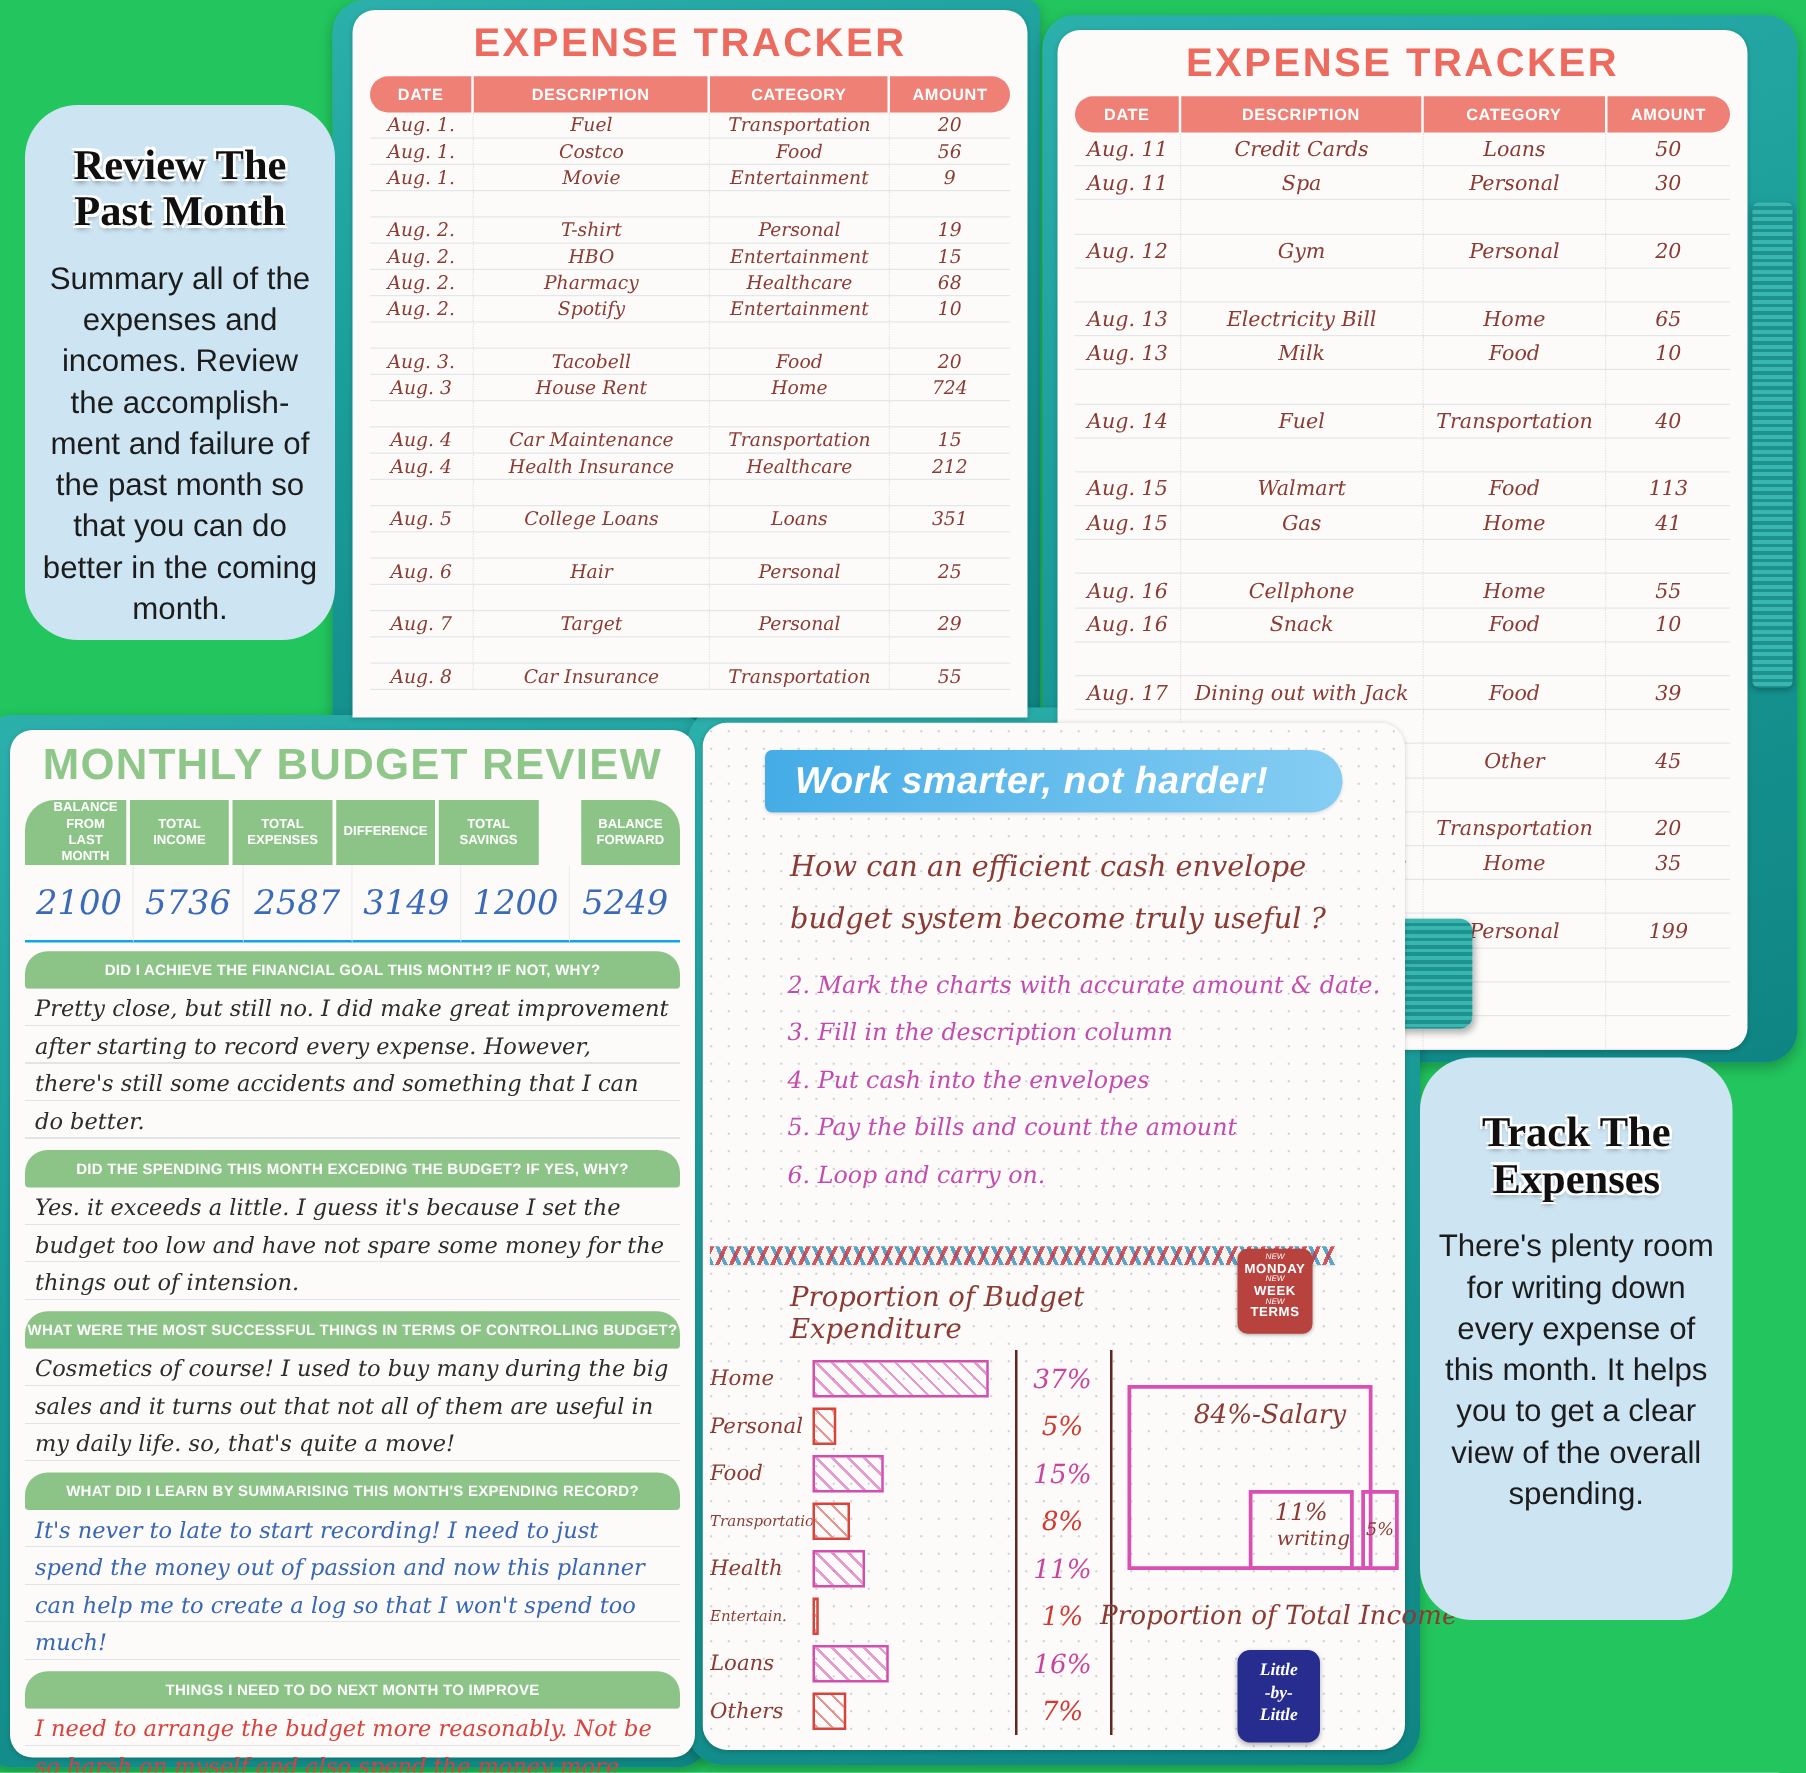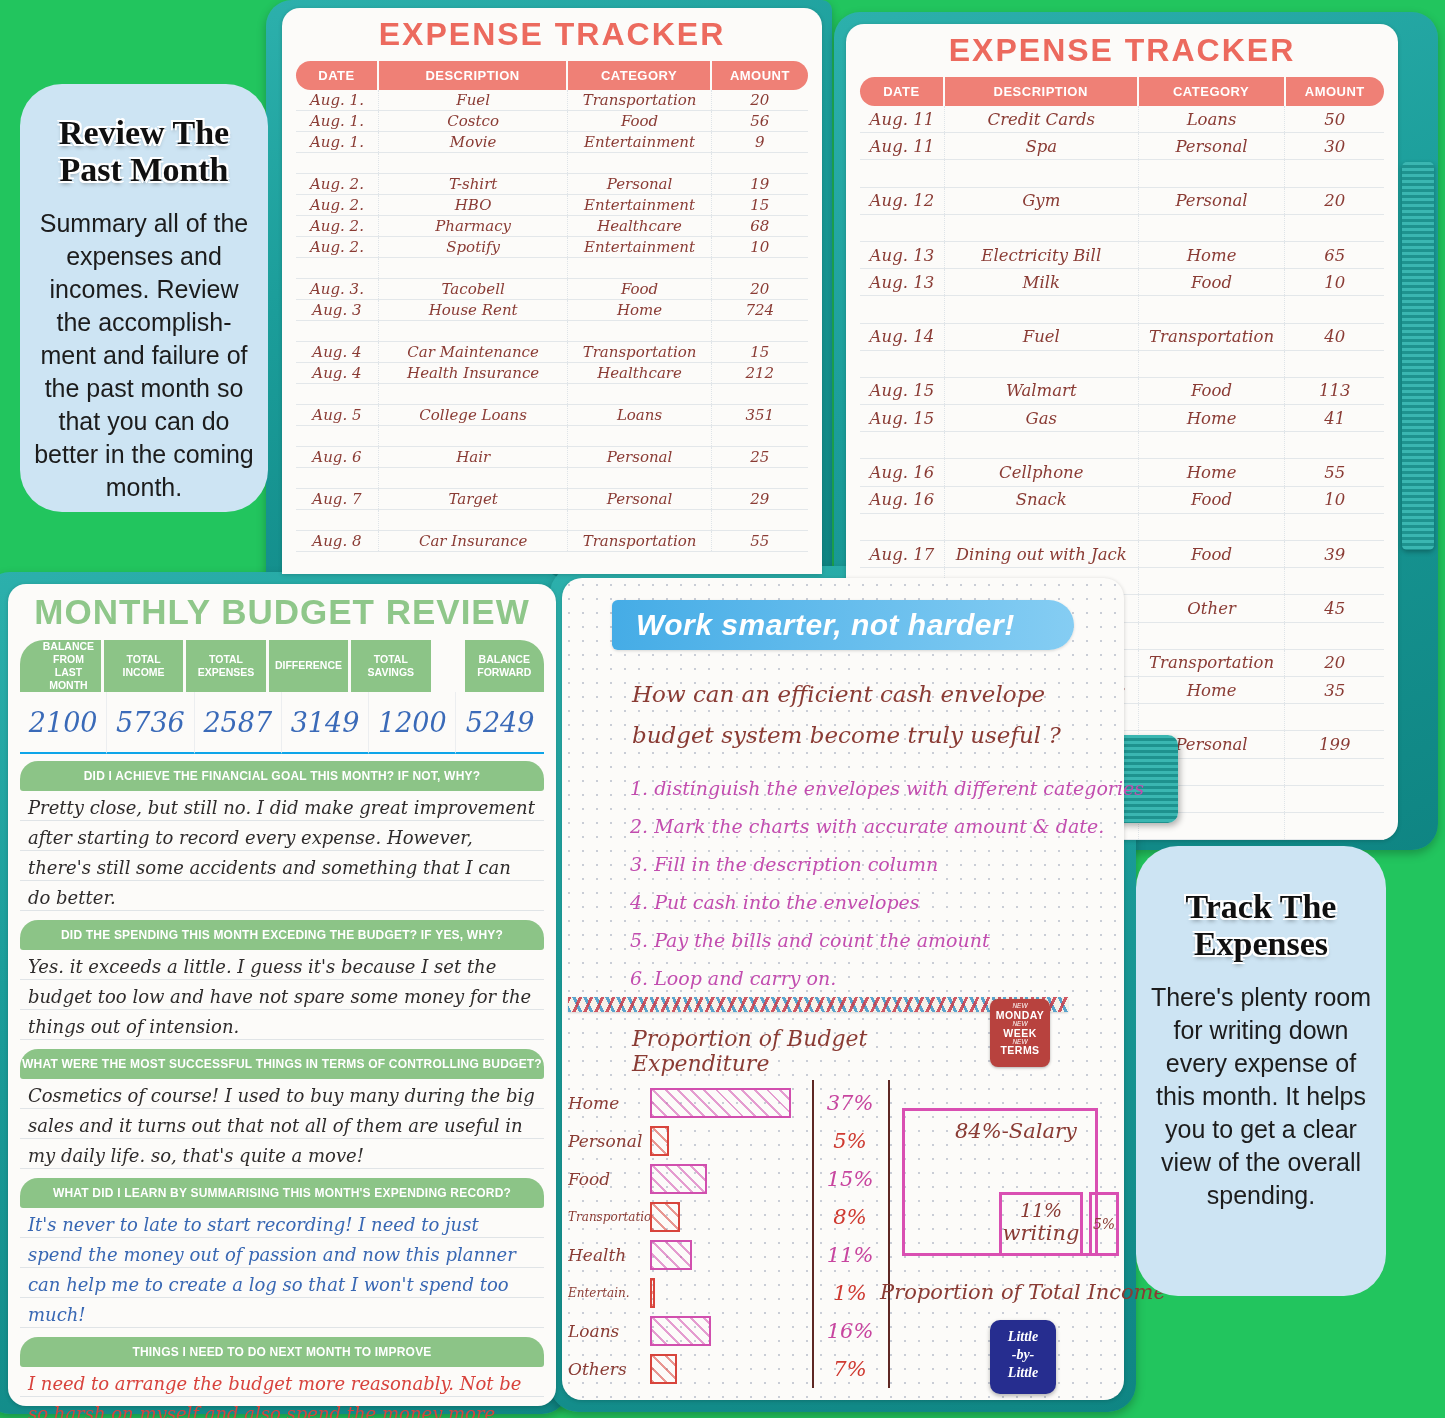--- a/index.html
+++ b/index.html
@@ -113,21 +113,21 @@
   .cbar { display:block; height:30px; border-width:2px; border-style:solid; }
   .hatch-mag { border-color:#d14fae; background:repeating-linear-gradient(45deg, rgba(209,79,174,.55) 0 2px, transparent 2px 9px); }
   .hatch-red { border-color:#d8443c; background:repeating-linear-gradient(45deg, rgba(216,68,60,.55) 0 2px, transparent 2px 9px); }
   .cpct { width:76px; text-align:center; font-family:"DejaVu Serif",serif; font-style:italic; font-size:21px; }
   .pct-mag { color:#c8459f; } .pct-red { color:#cf3a31; }
   .income-box { position:absolute; left:340px; top:530px; width:196px; height:148px; border:3px solid #d94fb2; }
   .salary-label { position:absolute; left:50px; top:8px; font-family:"DejaVu Serif",serif; font-style:italic;
     font-size:21px; color:#8a3b34; white-space:nowrap; }
   .writing-box { position:absolute; right:12px; bottom:-3px; width:84px; height:64px; border:3px solid #d94fb2;
     text-align:center; font-family:"DejaVu Serif",serif; font-style:italic; color:#8a3b34; padding-top:4px; }
-  .writing-pct { font-size:19px; } .writing-word { font-size:21px; }
+  .writing-pct { font-size:19px; } .writing-word { font-size:16px;text-align:right; }
   .other-box { position:absolute; right:-24px; bottom:-3px; width:30px; height:64px; border:3px solid #d94fb2;
     display:flex; align-items:center; justify-content:center; font-family:"DejaVu Serif",serif; font-style:italic;
     font-size:14px; color:#8a3b34; }
   .income-caption { position:absolute; left:318px; top:702px; width:250px; font-family:"DejaVu Serif",serif;
     font-style:italic; font-size:21px; color:#8a3b34; white-space:nowrap; }
   .badge-little { position:absolute; left:428px; top:742px; width:66px; height:74px; background:#262d8f;
     border-radius:10px; color:#fff; text-align:center; padding-top:8px; box-shadow:0 2px 4px rgba(0,0,0,.3); }
   .lb { font-family:"Liberation Serif",serif; font-weight:bold; font-style:italic; font-size:14px; line-height:1.3; }
   .pre { white-space:pre-line; }
 </style>
@@ -508,21 +508,20 @@
           <div class="sec-bar">THINGS I NEED TO DO NEXT MONTH TO IMPROVE</div>
           <div class="sec-ans ink-red">I need to arrange the budget more reasonably. Not be so harsh on myself and also spend the money more reasonably as well!</div>
         </div>
       </div>
   </div>
 
   <div class="page page-bc">
     <div class="banner">Work smarter, not harder!</div>
     <div class="np-question">How can an efficient cash envelope budget system become truly useful ?</div>
     <div class="np-steps">
-        <div class="step">1. distinguish the envelopes with different categories</div>
         <div class="step">2. Mark the charts with accurate amount &amp; date.</div>
         <div class="step">3. Fill in the description column</div>
         <div class="step">4. Put cash into the envelopes</div>
         <div class="step">5. Pay the bills and count the amount</div>
         <div class="step">6. Loop and carry on.</div>
       </div>
     <div class="washi"></div>
     <div class="badge-monday">
         <div class="mb mb0">NEW</div>
         <div class="mb mb1">MONDAY</div>

